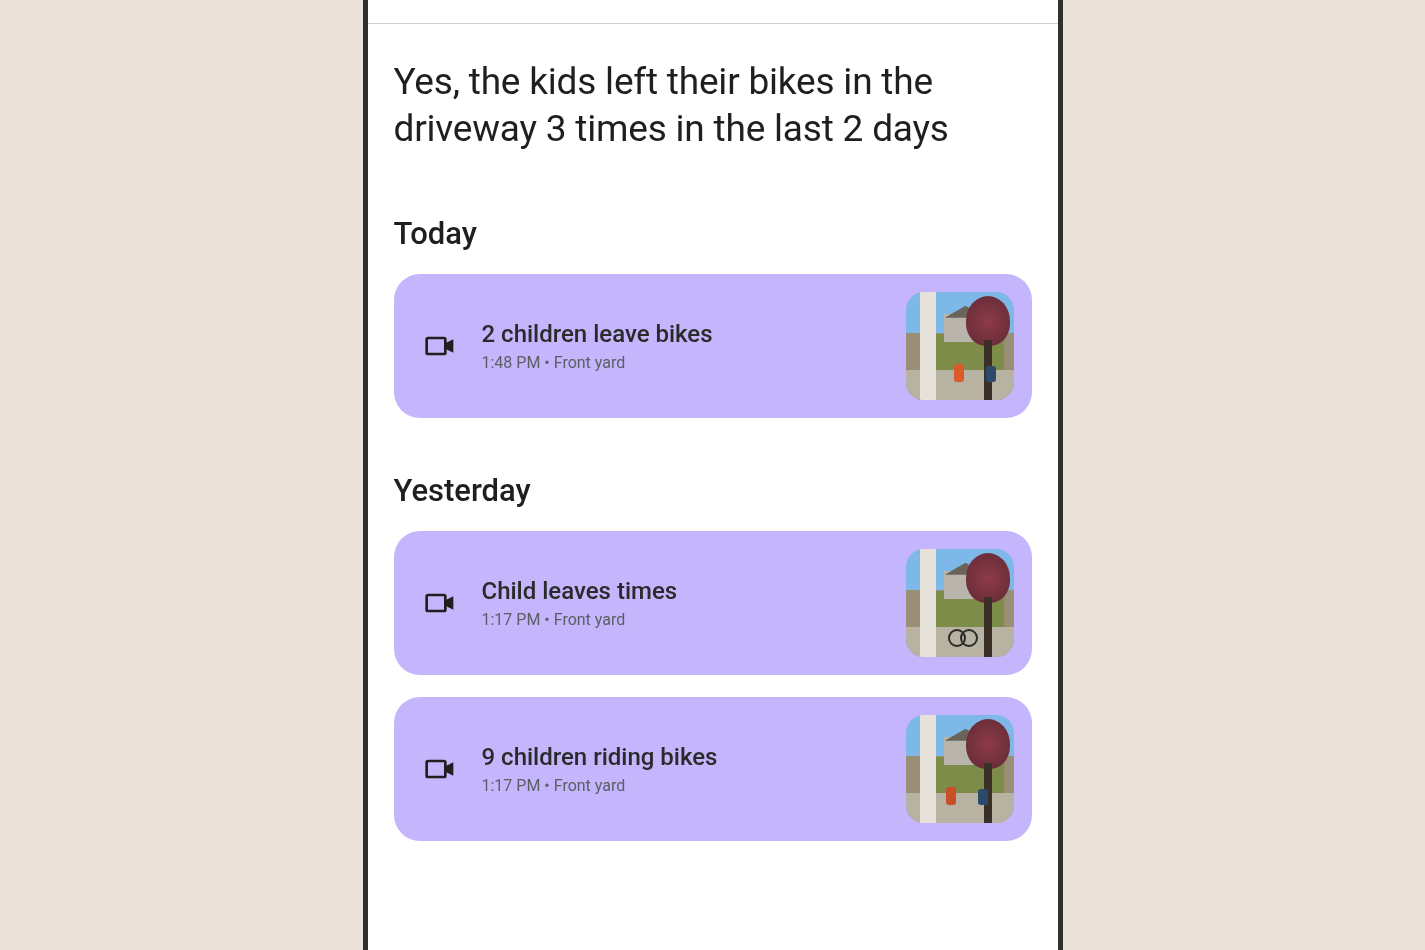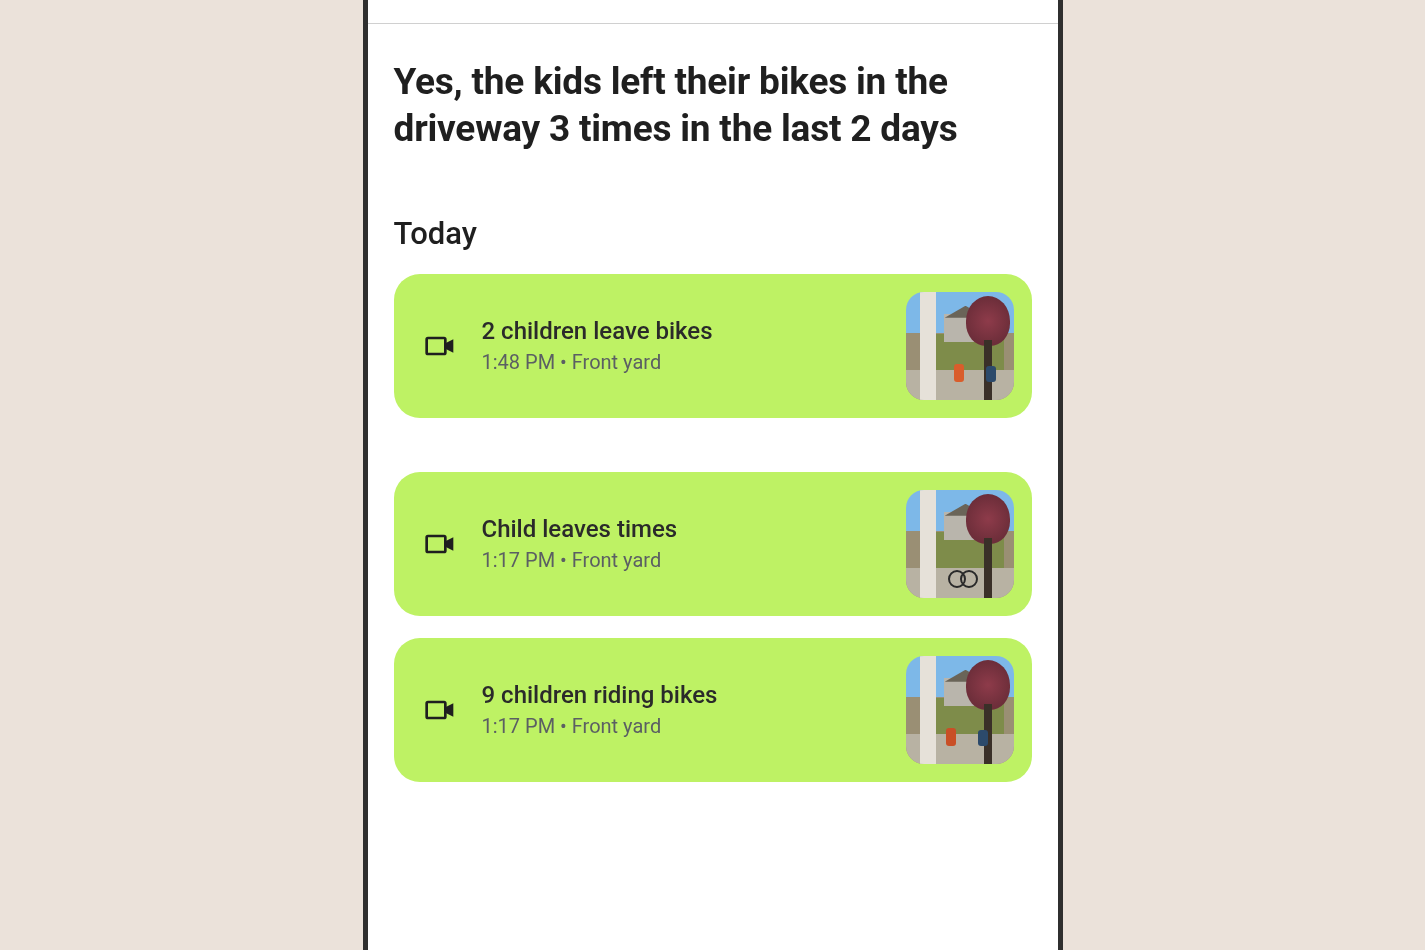--- a/index.html
+++ b/index.html
@@ -29,34 +29,34 @@
     .top-bar {
       height: 24px;
       border-bottom: 1px solid #d0d0d0;
       background: #ffffff;
     }
     .content {
       padding: 34px 26px 0 26px;
     }
     .summary-text {
       font-size: 37px;
-      font-weight: 700;
+      font-weight: 400;
       color: #1f1f1f;
       line-height: 1.28;
       letter-spacing: -0.2px;
       margin-bottom: 62px;
     }
     .section-header {
       font-size: 31px;
       font-weight: 500;
       color: #1f1f1f;
       margin-bottom: 22px;
     }
     .event-card {
-      background: #bef264;
+      background: #c4b5fd;
       border-radius: 26px;
       padding: 18px 18px;
       display: flex;
       align-items: center;
       margin-bottom: 22px;
       cursor: pointer;
     }
     .event-icon {
       width: 40px;
       height: 40px;
@@ -73,21 +73,21 @@
     .event-text {
       flex: 1;
     }
     .event-title {
       font-size: 24px;
       font-weight: 500;
       color: #2a2a2a;
       margin-bottom: 5px;
     }
     .event-meta {
-      font-size: 20px;
+      font-size: 16px;
       font-weight: 400;
       color: #5b5f63;
     }
     .event-thumb {
       width: 108px;
       height: 108px;
       border-radius: 18px;
       overflow: hidden;
       position: relative;
       background: linear-gradient(to bottom, #7db8e8 0%, #7db8e8 38%, #9a8f74 38%, #9a8f74 100%);
@@ -223,20 +223,21 @@
         <div class="thumb-tree"></div>
         <div class="thumb-trunk"></div>
         <div class="thumb-post"></div>
         <div class="thumb-figure-1"></div>
         <div class="thumb-figure-2"></div>
       </div>
     </div>
 
     <div class="section-gap"></div>
 
+    <div class="section-header">Yesterday</div>
 
     <div class="event-card">
       <div class="event-icon">
         <svg viewBox="0 0 24 24" fill="none" stroke="#1f1f1f" stroke-width="2">
           <rect x="2" y="6" width="14" height="12" rx="1"></rect>
           <path d="M16 10 L22 7 L22 17 L16 14 Z" fill="#1f1f1f" stroke="none"></path>
         </svg>
       </div>
       <div class="event-text">
         <div class="event-title">Child leaves times</div>

